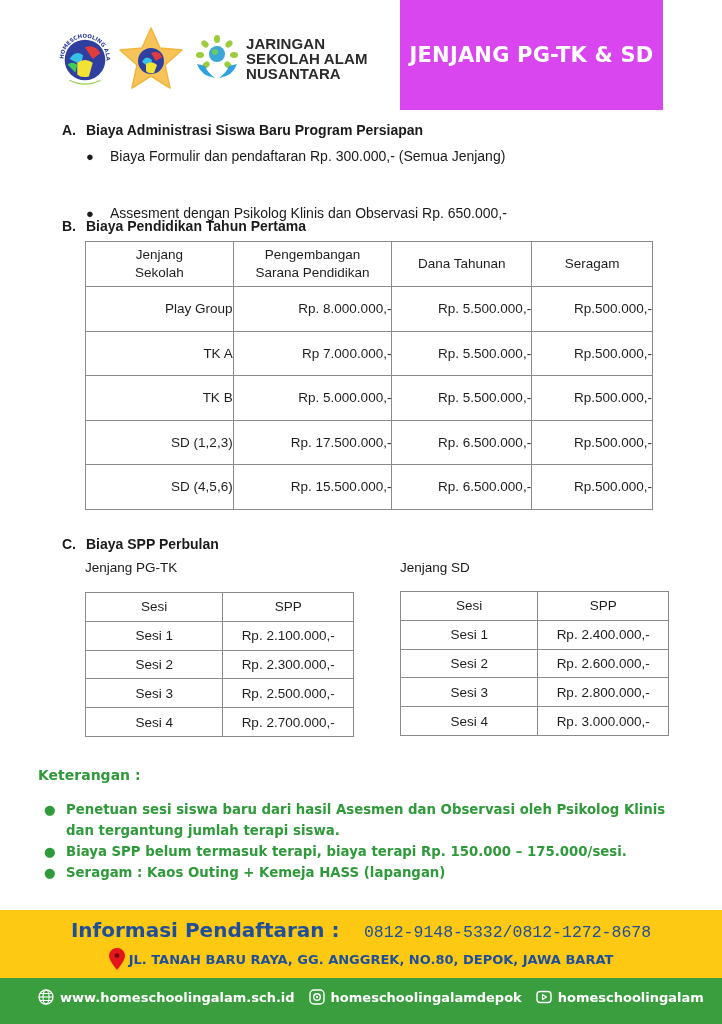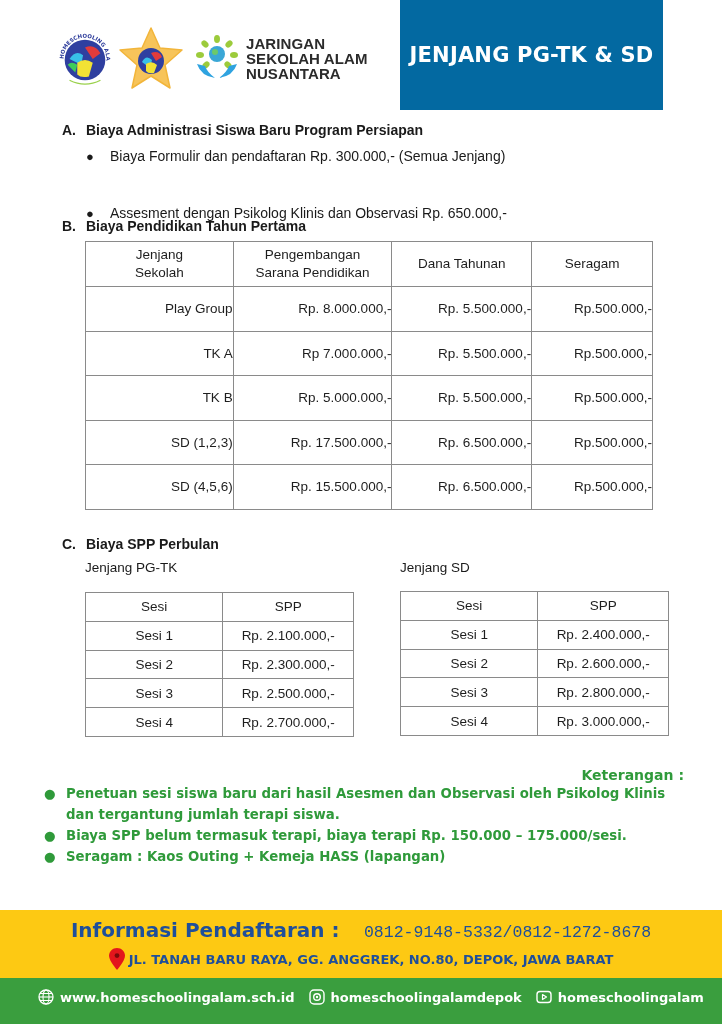--- a/index.html
+++ b/index.html
@@ -6,21 +6,21 @@
   html, body { width: 722px; height: 1024px; background: #ffffff; overflow: hidden; }
   body { position: relative; font-family: "Liberation Sans", "DejaVu Sans", sans-serif; color: #1f1f1f; }
 
   
   .logo-hsa { position: absolute; left: 56px; top: 30px; width: 58px; height: 58px; }
   .logo-star { position: absolute; left: 118px; top: 26px; width: 66px; height: 64px; }
   .logo-jsan { position: absolute; left: 193px; top: 34px; width: 48px; height: 48px; }
   .jsan-text { position: absolute; left: 246px; top: 36px; font-weight: bold; font-size: 15px; line-height: 15px; color: #2b2b2b; letter-spacing: 0.1px; }
   .jsan-text div { white-space: nowrap; }
 
-  .title-box { position: absolute; left: 400px; top: 0; width: 263px; height: 110px; background: #0369a1; display: flex; align-items: center; justify-content: center; }
+  .title-box { position: absolute; left: 400px; top: 0; width: 263px; height: 110px; background: #d946ef; display: flex; align-items: center; justify-content: center; }
   .title-box span { color: #ffffff; font-weight: bold; font-size: 21px; letter-spacing: 0.2px; white-space: nowrap; font-family: "DejaVu Sans", sans-serif; }
 
   
   .sec-head { position: absolute; font-weight: bold; font-size: 14px; color: #1a1a1a; white-space: nowrap; }
   .sec-head .letter { display: inline-block; width: 24px; }
   .bullet-line { position: absolute; left: 86px; font-size: 14px; color: #1a1a1a; white-space: nowrap; }
   .bullet-line .dot { display: inline-block; width: 24px; font-size: 13px; }
 
   .sub-label { position: absolute; font-size: 13.5px; color: #1a1a1a; white-space: nowrap; }
 
@@ -33,21 +33,21 @@
   .tbl-b col.c1 { width: 148px; } .tbl-b col.c2 { width: 159px; } .tbl-b col.c3 { width: 140px; } .tbl-b col.c4 { width: 121px; }
 
   .tbl-c1 { left: 85px; top: 592px; width: 269px; }
   .tbl-c2 { left: 400px; top: 591px; width: 269px; }
   .tbl-c1 th, .tbl-c1 td, .tbl-c2 th, .tbl-c2 td { height: 28.8px; }
   .tbl-c1 col.a, .tbl-c2 col.a { width: 138px; }
   .tbl-c1 col.b, .tbl-c2 col.b { width: 131px; }
 
   
   .notes { position: absolute; left: 38px; top: 767px; color: #2f9a3a; font-weight: bold; font-family: "DejaVu Sans", sans-serif; }
-  .notes .n-title { font-size: 14px; margin-bottom: 0; text-align: right; }
+  .notes .n-title { font-size: 14px; margin-bottom: 16px; }
   .notes ul { list-style: none; margin-left: 6px; }
   .notes li { position: relative; padding-left: 22px; font-size: 13.3px; line-height: 21px; width: 640px; }
   .notes li .dot { position: absolute; left: 0; top: 0; }
 
   
   .footer-yellow { position: absolute; left: 0; top: 910px; width: 722px; height: 68px; background: #fdc913; }
   .reg-line { position: absolute; left: 0; top: 918px; width: 722px; text-align: center; white-space: nowrap; }
   .reg-label { color: #1f4f9a; font-weight: bold; font-size: 20px; font-family: "DejaVu Sans", sans-serif; }
   .reg-phone { color: #1f4f9a; font-size: 16.5px; font-family: Liberation Mono, monospace; margin-left: 20px; }
   .addr-line { position: absolute; left: 0; top: 948px; width: 722px; text-align: center; white-space: nowrap; }

